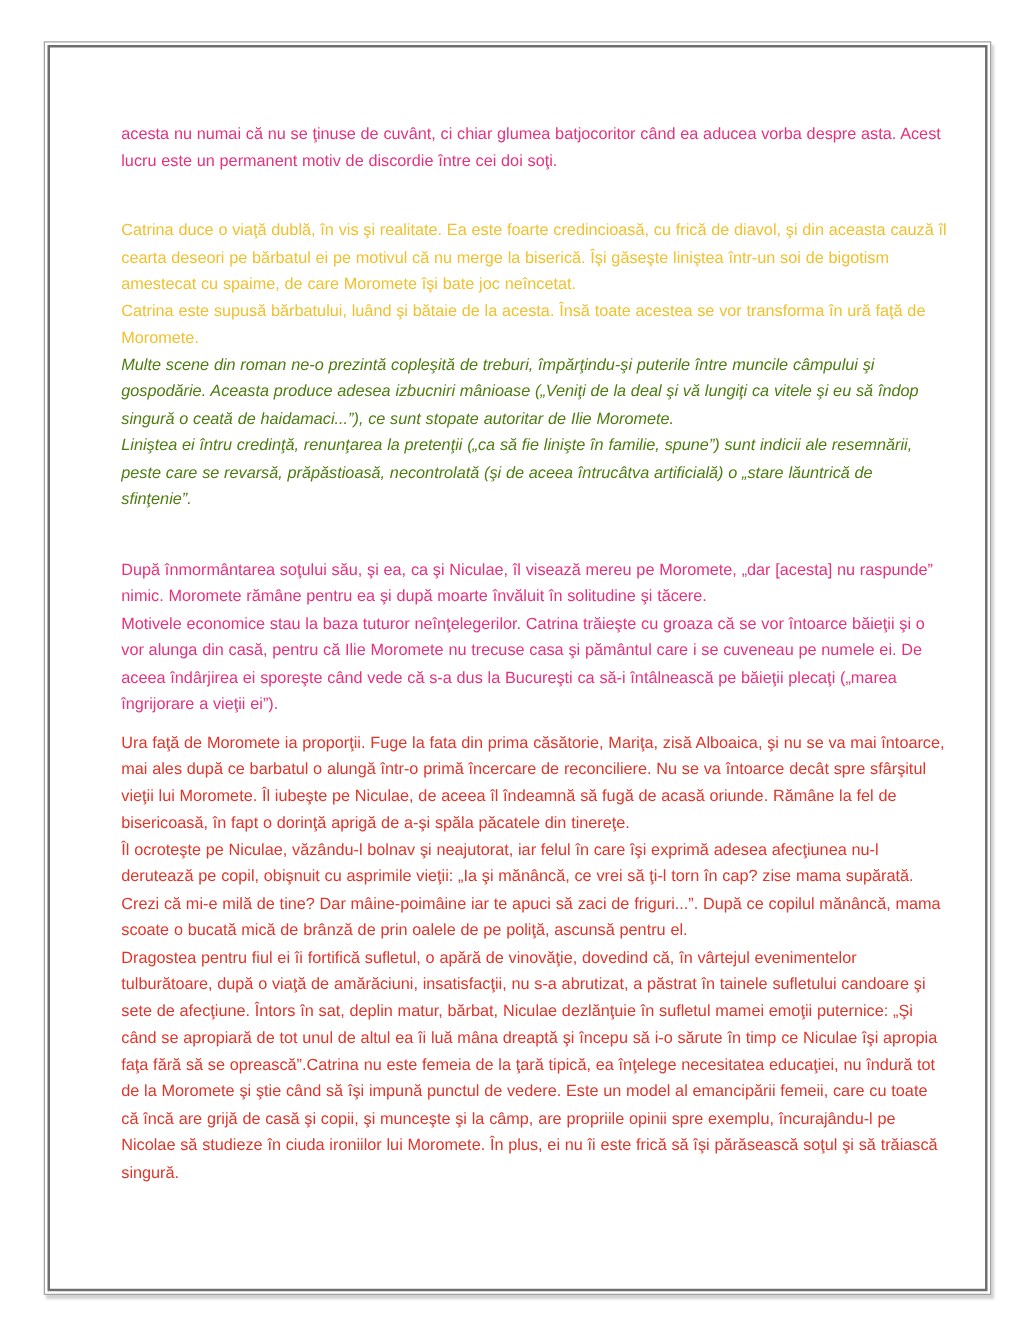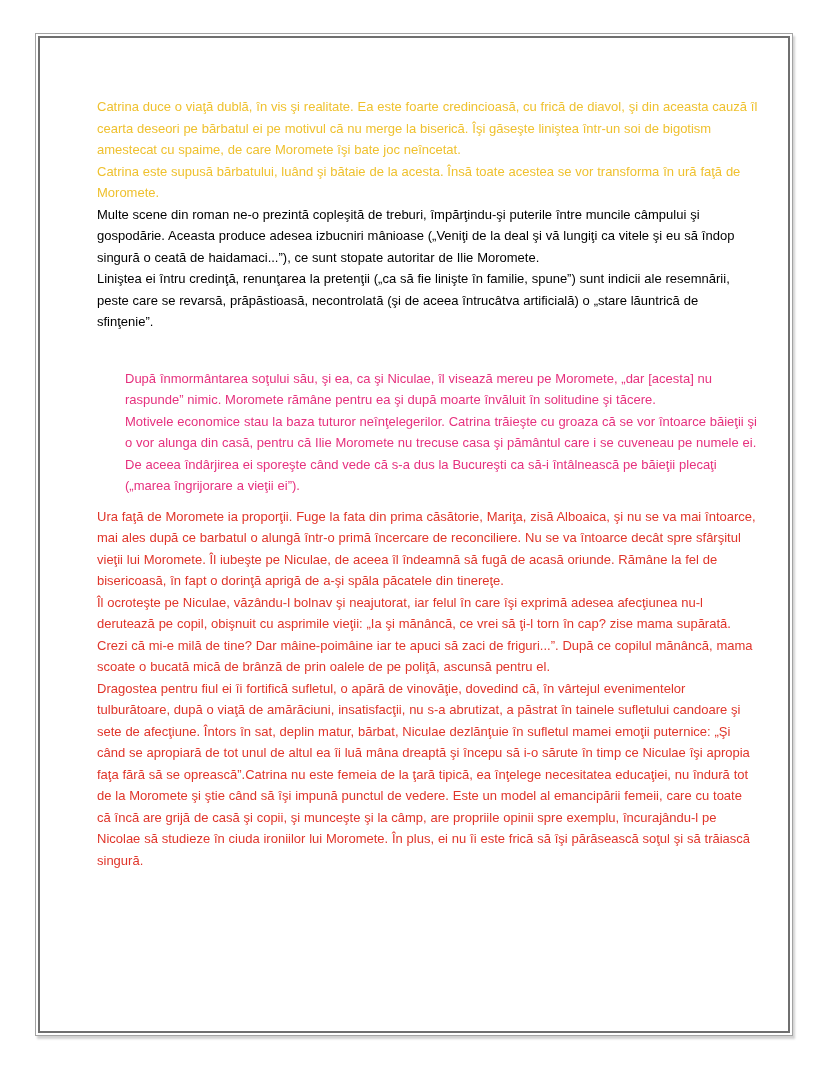--- a/index.html
+++ b/index.html
@@ -48,28 +48,29 @@
   .gap-after-xl  { margin-bottom: 35px; }
   .gap-after-sm  { margin-bottom: 9px;  }
 </style>
 </head>
 <body>
 
 <div class="canvas">
   <div class="page-outer">
     <div class="page-inner">
 
+      <p class="doc-paragraph gap-after-lg" style="color: rgb(230, 49, 126);">acesta nu numai că nu se ţinuse de cuvânt, ci chiar glumea batjocoritor când ea aducea vorba despre asta. Acest lucru este un permanent motiv de discordie între cei doi soţi.</p>
 
       <p class="doc-paragraph gap-after-md" style="color: rgb(239, 193, 47);">Catrina duce o viaţă dublă, în vis şi realitate. Ea este foarte credincioasă, cu frică de diavol, şi din aceasta cauză îl cearta deseori pe bărbatul ei pe motivul că nu merge la biserică. Îşi găseşte liniştea într-un soi de bigotism amestecat cu spaime, de care Moromete îşi bate joc neîncetat.
 Catrina este supusă bărbatului, luând şi bătaie de la acesta. Însă toate acestea se vor transforma în ură faţă de Moromete.</p>
 
-      <p class="doc-paragraph gap-after-xl" style="color: #000000;">Multe scene din roman ne-o prezintă copleşită de treburi, împărţindu-şi puterile între muncile câmpului şi gospodărie. Aceasta produce adesea izbucniri mânioase („Veniţi de la deal şi vă lungiţi ca vitele şi eu să îndop singură o ceată de haidamaci...”), ce sunt stopate autoritar de Ilie Moromete.
+      <p class="doc-paragraph gap-after-xl" style="color: #4d7c0f; font-style: italic;">Multe scene din roman ne-o prezintă copleşită de treburi, împărţindu-şi puterile între muncile câmpului şi gospodărie. Aceasta produce adesea izbucniri mânioase („Veniţi de la deal şi vă lungiţi ca vitele şi eu să îndop singură o ceată de haidamaci...”), ce sunt stopate autoritar de Ilie Moromete.
 Liniştea ei întru credinţă, renunţarea la pretenţii („ca să fie linişte în familie, spune”) sunt indicii ale resemnării, peste care se revarsă, prăpăstioasă, necontrolată (şi de aceea întrucâtva artificială) o „stare lăuntrică de sfinţenie”.</p>
 
-      <p class="doc-paragraph gap-after-sm" style="color: rgb(230, 49, 126); margin-left: 28px;">După înmormântarea soţului său, şi ea, ca şi Niculae, îl visează mereu pe Moromete, „dar [acesta] nu raspunde” nimic. Moromete rămâne pentru ea şi după moarte învăluit în solitudine şi tăcere.
+      <p class="doc-paragraph gap-after-sm" style="color: rgb(230, 49, 126);">După înmormântarea soţului său, şi ea, ca şi Niculae, îl visează mereu pe Moromete, „dar [acesta] nu raspunde” nimic. Moromete rămâne pentru ea şi după moarte învăluit în solitudine şi tăcere.
 Motivele economice stau la baza tuturor neînţelegerilor. Catrina trăieşte cu groaza că se vor întoarce băieţii şi o vor alunga din casă, pentru că Ilie Moromete nu trecuse casa şi pământul care i se cuveneau pe numele ei. De aceea îndârjirea ei sporeşte când vede că s-a dus la Bucureşti ca să-i întâlnească pe băieţii plecaţi („marea îngrijorare a vieţii ei”).</p>
 
       <p class="doc-paragraph" style="color: rgb(224, 53, 42);">Ura faţă de Moromete ia proporţii. Fuge la fata din prima căsătorie, Mariţa, zisă Alboaica, şi nu se va mai întoarce, mai ales după ce barbatul o alungă într-o primă încercare de reconciliere. Nu se va întoarce decât spre sfârşitul vieţii lui Moromete. Îl iubeşte pe Niculae, de aceea îl îndeamnă să fugă de acasă oriunde. Rămâne la fel de bisericoasă, în fapt o dorinţă aprigă de a-şi spăla păcatele din tinereţe.
 Îl ocroteşte pe Niculae, văzându-l bolnav şi neajutorat, iar felul în care îşi exprimă adesea afecţiunea nu-l derutează pe copil, obişnuit cu asprimile vieţii: „Ia şi mănâncă, ce vrei să ţi-l torn în cap? zise mama supărată. Crezi că mi-e milă de tine? Dar mâine-poimâine iar te apuci să zaci de friguri...”. După ce copilul mănâncă, mama scoate o bucată mică de brânză de prin oalele de pe poliţă, ascunsă pentru el.
 Dragostea pentru fiul ei îi fortifică sufletul, o apără de vinovăţie, dovedind că, în vârtejul evenimentelor tulburătoare, după o viaţă de amărăciuni, insatisfacţii, nu s-a abrutizat, a păstrat în tainele sufletului candoare şi sete de afecţiune. Întors în sat, deplin matur, bărbat, Niculae dezlănţuie în sufletul mamei emoţii puternice: „Şi când se apropiară de tot unul de altul ea îi luă mâna dreaptă şi începu să i-o sărute în timp ce Niculae îşi apropia faţa fără să se oprească”.Catrina nu este femeia de la ţară tipică, ea înţelege necesitatea educaţiei, nu îndură tot de la Moromete şi ştie când să îşi impună punctul de vedere. Este un model al emancipării femeii, care cu toate că încă are grijă de casă şi copii, şi munceşte şi la câmp, are propriile opinii spre exemplu, încurajându-l pe Nicolae să studieze în ciuda ironiilor lui Moromete. În plus, ei nu îi este frică să îşi părăsească soţul şi să trăiască singură.</p>
 
     </div>
   </div>
 </div>
 

